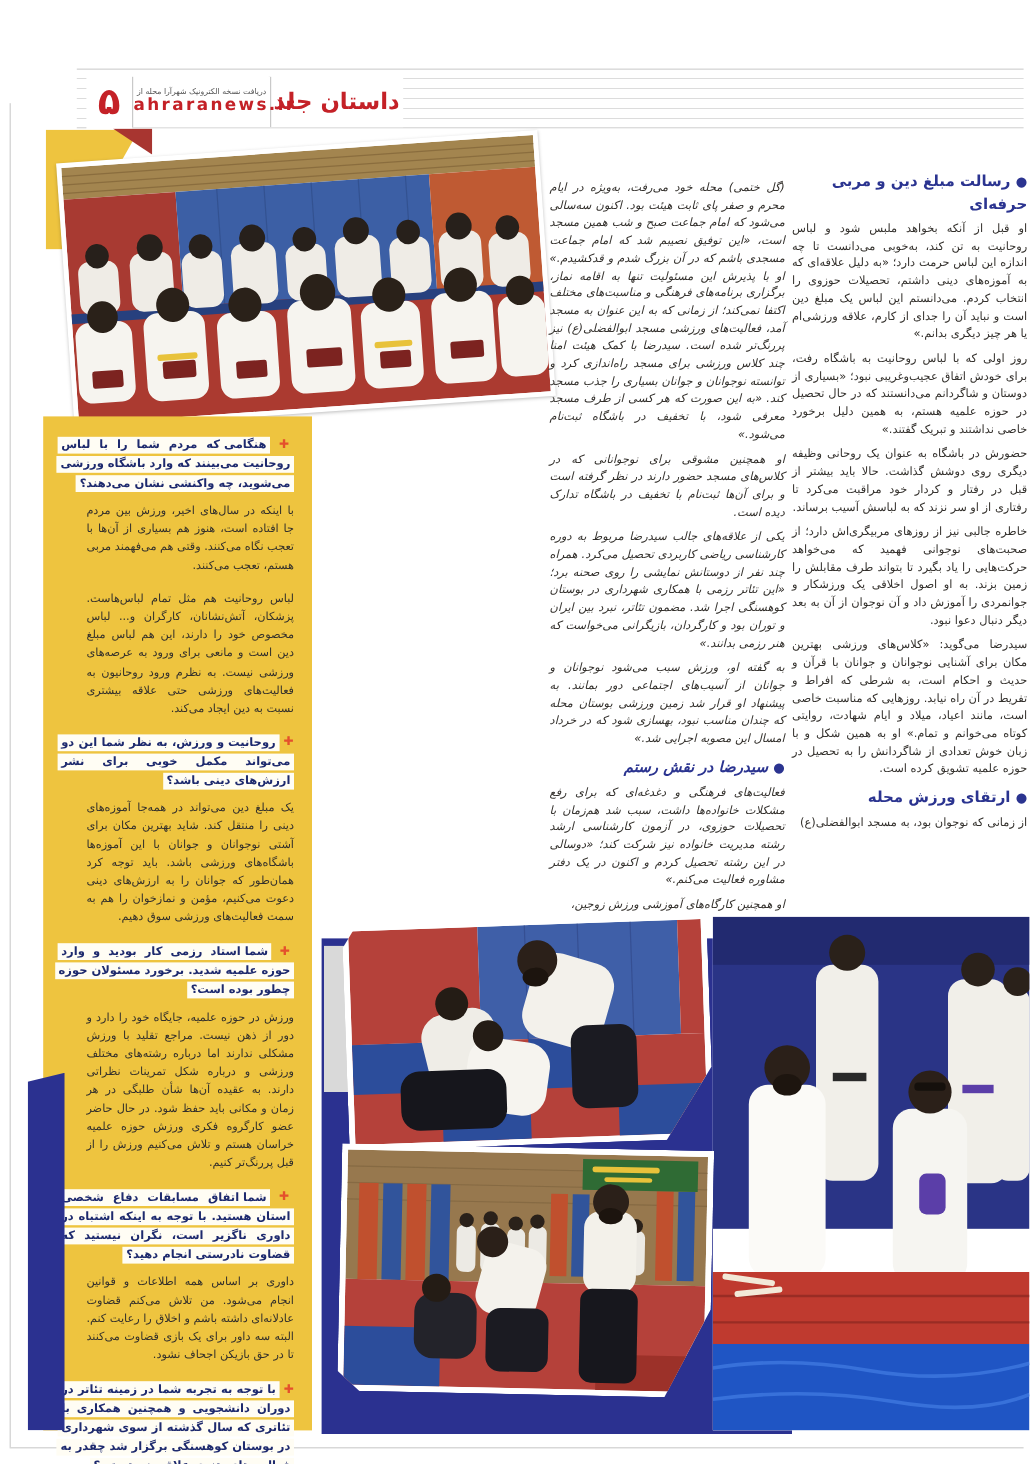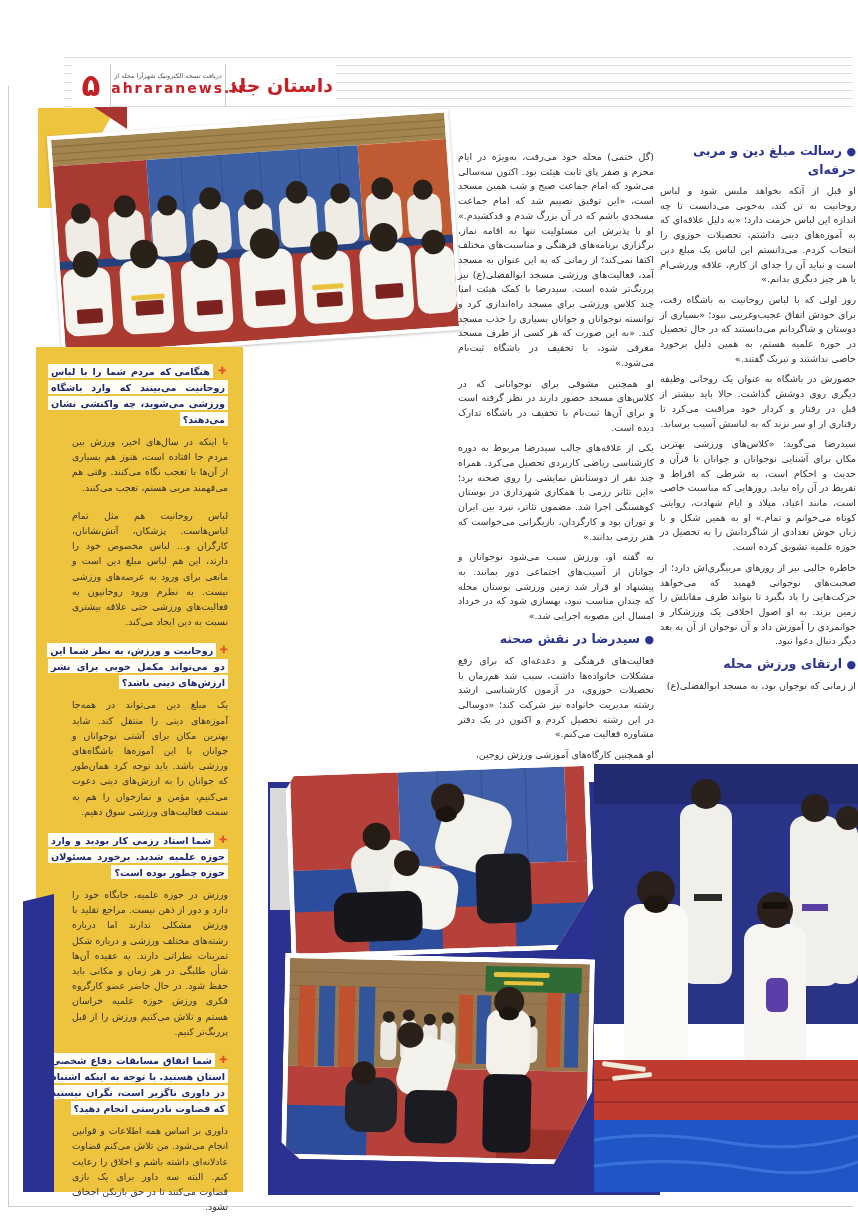--- a/index.html
+++ b/index.html
@@ -27,33 +27,33 @@
 
   
   .wedge-yellow { left:38px; top:108px; width:78px; height:100px; background:#eec43f;
      clip-path:polygon(0 0,100% 0,28% 100%,0 100%); }
   .tri-red { left:94px; top:107px; width:33px; height:22px; background:#a83530;
      clip-path:polygon(100% 0,100% 100%,0 0); }
   .bar-navy-left { left:23px; top:894px; width:31px; height:298px; background:#2b3190;
      clip-path:polygon(0 2.5%,100% 0,100% 100%,0 100%); }
 
   
-  .ycol { left:36px; top:347px; width:207px; height:845px; background:#eec43f;
+  .ycol { left:36px; top:347px; width:224px; height:845px; background:#eec43f;
      padding:16px 15px 10px 12px; }
   .qa { margin-bottom:13px; }
   .q { color:#1e2a6e; font-weight:bold; font-size:9.6px; line-height:16px; text-align:justify; }
   .q .plus { color:#e4502c; font-size:10px; font-weight:bold; }
   .q .hl { background:#fffdf4; padding:1.5px 3px; box-decoration-break:clone;
      -webkit-box-decoration-break:clone; }
   .a { color:#33302c; font-size:9.4px; line-height:15.2px; text-align:justify; margin-top:7px;margin-left:24px; }
 
   
   .col { font-size:9.5px; color:#33302c; line-height:14.7px; text-align:justify; }
   .col p { margin-bottom:6px; }
-  .col-mid  { left:458px; top:150px; width:196px; }
+  .col-mid  { left:458px; top:150px; width:196px;font-style:italic; }
   .col-right{ left:660px; top:140px; width:196px; }
   .sec-title { color:#2b3490; font-weight:bold; font-size:12.5px; margin:2px 0 5px;
      text-align:right; line-height:18px; }
   .sec-title .dot { font-size:11px; }
 
   
   .photo { background:#fff; }
   .photo svg { display:block; width:100%; height:100%; }
   .photo-main { left:54px; top:122px; width:402px; height:222px; padding:4px;
      transform:rotate(-4deg); box-shadow:0 1px 3px rgba(0,0,0,.25); }
@@ -203,33 +203,33 @@
     </div>
   </div>
   <div class="abs bar-navy-left"></div>
 
   <div class="abs col col-mid">
     <p>(گل ختمی) محله خود می‌رفت، به‌ویژه در ایام محرم و صفر پای ثابت هیئت بود. اکنون سه‌سالی می‌شود که امام جماعت صبح و شب همین مسجد است، «این توفیق نصیبم شد که امام جماعت مسجدی باشم که در آن بزرگ شدم و قدکشیدم.» او با پذیرش این مسئولیت تنها به اقامه نماز، برگزاری برنامه‌های فرهنگی و مناسبت‌های مختلف اکتفا نمی‌کند؛ از زمانی که به این عنوان به مسجد آمد، فعالیت‌های ورزشی مسجد ابوالفضلی(ع) نیز پررنگ‌تر شده است. سیدرضا با کمک هیئت امنا چند کلاس ورزشی برای مسجد راه‌اندازی کرد و توانسته نوجوانان و جوانان بسیاری را جذب مسجد کند. «به این صورت که هر کسی از طرف مسجد معرفی شود، با تخفیف در باشگاه ثبت‌نام می‌شود.»</p>
     <p>او همچنین مشوقی برای نوجوانانی که در کلاس‌های مسجد حضور دارند در نظر گرفته است و برای آن‌ها ثبت‌نام با تخفیف در باشگاه تدارک دیده است.</p>
     <p>یکی از علاقه‌های جالب سیدرضا مربوط به دوره کارشناسی ریاضی کاربردی تحصیل می‌کرد. همراه چند نفر از دوستانش نمایشی را روی صحنه برد؛ «این تئاتر رزمی با همکاری شهرداری در بوستان کوهسنگی اجرا شد. مضمون تئاتر، نبرد بین ایران و توران بود و کارگردان، بازیگرانی می‌خواست که هنر رزمی بدانند.»</p>
     <p>به گفته او، ورزش سبب می‌شود نوجوانان و جوانان از آسیب‌های اجتماعی دور بمانند. به پیشنهاد او قرار شد زمین ورزشی بوستان محله که چندان مناسب نبود، بهسازی شود که در خرداد امسال این مصوبه اجرایی شد.»</p>
     <div class="sec-title"><span class="dot">●</span>
-      <span>سیدرضا در نقش صحنه</span></div>
+      <span>سیدرضا در نقش رستم</span></div>
     <p>فعالیت‌های فرهنگی و دغدغه‌ای که برای رفع مشکلات خانواده‌ها داشت، سبب شد هم‌زمان با تحصیلات حوزوی، در آزمون کارشناسی ارشد رشته مدیریت خانواده نیز شرکت کند؛ «دوسالی در این رشته تحصیل کردم و اکنون در یک دفتر مشاوره فعالیت می‌کنم.»</p>
     <p>او همچنین کارگاه‌های آموزشی ورزش زوجین،</p>
   </div>
 
   <div class="abs col col-right">
     <div class="sec-title"><span class="dot">●</span>
       <span>رسالت مبلغ دین و مربی حرفه‌ای</span></div>
     <p>او قبل از آنکه بخواهد ملبس شود و لباس روحانیت به تن کند، به‌خوبی می‌دانست تا چه اندازه این لباس حرمت دارد؛ «به دلیل علاقه‌ای که به آموزه‌های دینی داشتم، تحصیلات حوزوی را انتخاب کردم. می‌دانستم این لباس یک مبلغ دین است و نباید آن را جدای از کارم، علاقه ورزشی‌ام یا هر چیز دیگری بدانم.»</p>
     <p>روز اولی که با لباس روحانیت به باشگاه رفت، برای خودش اتفاق عجیب‌وغریبی نبود؛ «بسیاری از دوستان و شاگردانم می‌دانستند که در حال تحصیل در حوزه علمیه هستم، به همین دلیل برخورد خاصی نداشتند و تبریک گفتند.»</p>
     <p>حضورش در باشگاه به عنوان یک روحانی وظیفه دیگری روی دوشش گذاشت. حالا باید بیشتر از قبل در رفتار و کردار خود مراقبت می‌کرد تا رفتاری از او سر نزند که به لباسش آسیب برساند.</p>
+    <p>خاطره جالبی نیز از روزهای مربیگری‌اش دارد؛ از صحبت‌های نوجوانی فهمید که می‌خواهد حرکت‌هایی را یاد بگیرد تا بتواند طرف مقابلش را زمین بزند. به او اصول اخلاقی یک ورزشکار و جوانمردی را آموزش داد و آن نوجوان از آن به بعد دیگر دنبال دعوا نبود.</p>
     <p>سیدرضا می‌گوید: «کلاس‌های ورزشی بهترین مکان برای آشنایی نوجوانان و جوانان با قرآن و حدیث و احکام است، به شرطی که افراط و تفریط در آن راه نیابد. روزهایی که مناسبت خاصی است، مانند اعیاد، میلاد و ایام شهادت، روایتی کوتاه می‌خوانم و تمام.» او به همین شکل و با زبان خوش تعدادی از شاگردانش را به تحصیل در حوزه علمیه تشویق کرده است.</p>
-    <p>خاطره جالبی نیز از روزهای مربیگری‌اش دارد؛ از صحبت‌های نوجوانی فهمید که می‌خواهد حرکت‌هایی را یاد بگیرد تا بتواند طرف مقابلش را زمین بزند. به او اصول اخلاقی یک ورزشکار و جوانمردی را آموزش داد و آن نوجوان از آن به بعد دیگر دنبال دعوا نبود.</p>
     <div class="sec-title"><span class="dot">●</span>
       <span>ارتقای ورزش محله</span></div>
     <p>از زمانی که نوجوان بود، به مسجد ابوالفضلی(ع)</p>
   </div>
 
   <div class="abs panel-blue"></div>
   <div class="abs wedge-gray"></div>
 
   <div class="abs photo photo-group">
     <svg viewBox="0 0 264 428" preserveAspectRatio="none">

